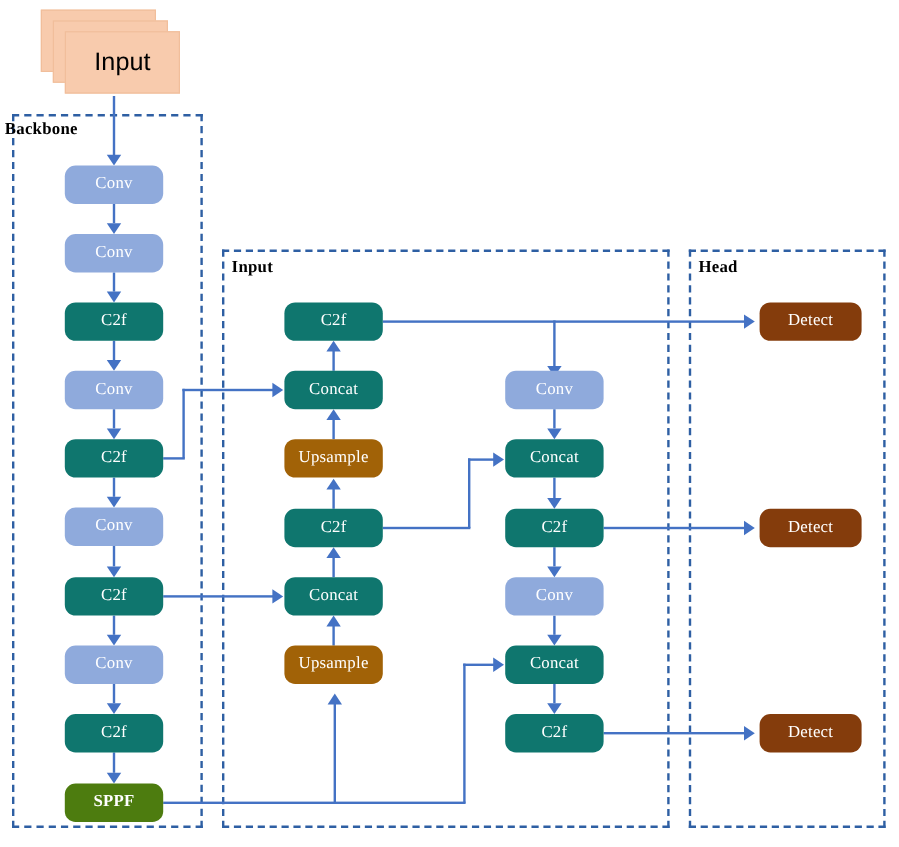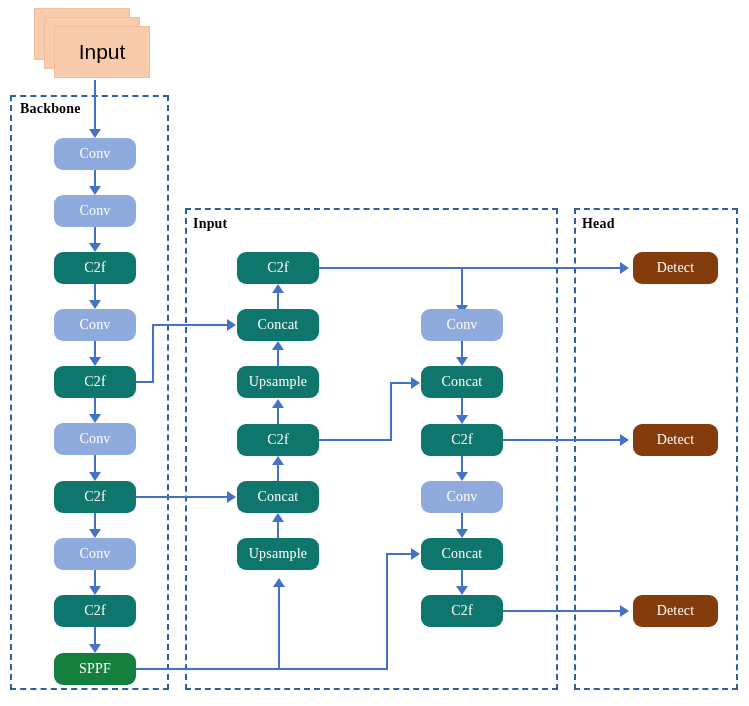--- a/index.html
+++ b/index.html
@@ -12,22 +12,22 @@
                font-size:14px;color:#000;letter-spacing:.2px;white-space:nowrap;}
 
   
   .node{position:absolute;border-radius:9px;box-sizing:border-box;
         display:flex;align-items:center;justify-content:center;
         font-family:"Liberation Serif",serif;font-size:14px;color:#ffffff;
         letter-spacing:.2px;white-space:nowrap;z-index:4;}
   .n-conv{background:#8FAADC;}
   .n-c2f{background:#0f766e;}
   .n-concat{background:#0f766e;}
-  .n-ups{background:#0f766e;}
-  .n-sppf{background:#15803d;}
+  .n-ups{background:#a16207;}
+  .n-sppf{background:#4d7c0f;font-weight:bold;}
   .n-detect{background:#843C0C;}
 
   
   .inputstack{position:absolute;z-index:5;}
   .card{position:absolute;background:#F8CBAD;border:1px solid #F1BE9B;box-sizing:border-box;}
   .card-front{display:flex;align-items:center;justify-content:center;
               font-family:"Liberation Sans",sans-serif;font-size:21px;color:#000;}
 
   
   .ln{position:absolute;background:#4472C4;z-index:2;}
@@ -37,21 +37,21 @@
   .ar-down{border-left:6px solid transparent;border-right:6px solid transparent;border-top:9px solid #4472C4;}
   .ar-up{border-left:6px solid transparent;border-right:6px solid transparent;border-bottom:9px solid #4472C4;}
   .ar-right{border-top:6px solid transparent;border-bottom:6px solid transparent;border-left:9px solid #4472C4;}
 </style>
 </head>
 <body>
 
 <div id="stage">
 
   <div class="group" style="left:10px;top:95px;width:159px;height:595px;"></div>
-  <div class="group-label" style="left:20px;top:101px;text-align:center;">Backbone</div>
+  <div class="group-label" style="left:4px;top:101px;text-align:center;">Backbone</div>
 
   <div class="group" style="left:185px;top:208px;width:373px;height:482px;"></div>
   <div class="group-label" style="left:193px;top:216px;">Input</div>
 
   <div class="group" style="left:574px;top:208px;width:164px;height:482px;"></div>
   <div class="group-label" style="left:582px;top:216px;">Head</div>
 
   <div class="inputstack" style="left:34px;top:8px;width:116px;height:72px;">
     <div class="card" style="left:0px;top:0px;width:96px;height:52px;"></div>
     <div class="card" style="left:10px;top:9px;width:96px;height:52px;"></div>

